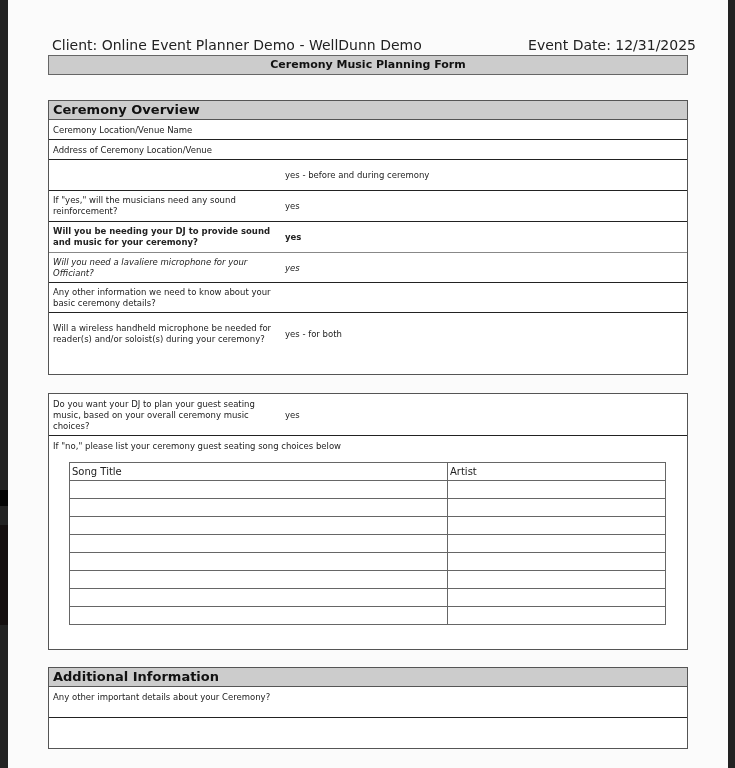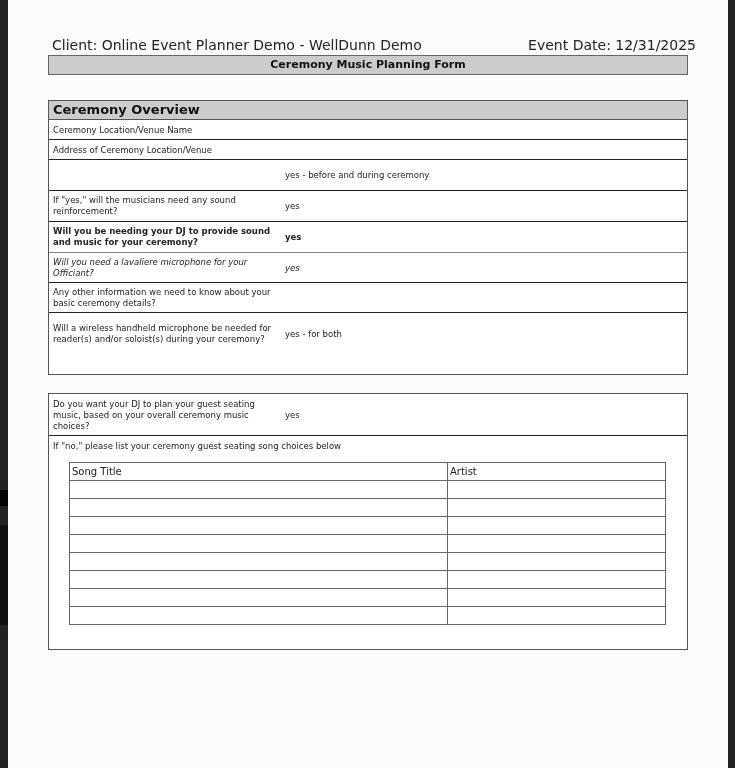--- a/index.html
+++ b/index.html
@@ -166,16 +166,25 @@
             </tr>
           <tr>
               <td></td>
               <td></td>
             </tr>
         </tbody>
       </table>
     </div>
   </div>
 
+  <div class="section" style="top:667px;height:80px;">
+    <div class="sec-head">Additional Information</div>
+    <div class="row" style="height:31px;">
+      <span style="position:absolute;left:4px;top:5px;line-height:11px;">Any other important details about your Ceremony?</span>
+    </div>
+    <div class="row" style="height:30px;">
+      <span style="position:absolute;left:4px;top:5px;line-height:11px;"></span>
+    </div>
+  </div>
 
 </div>
 
 <div class="right-strip"></div>
 
 </body></html>

